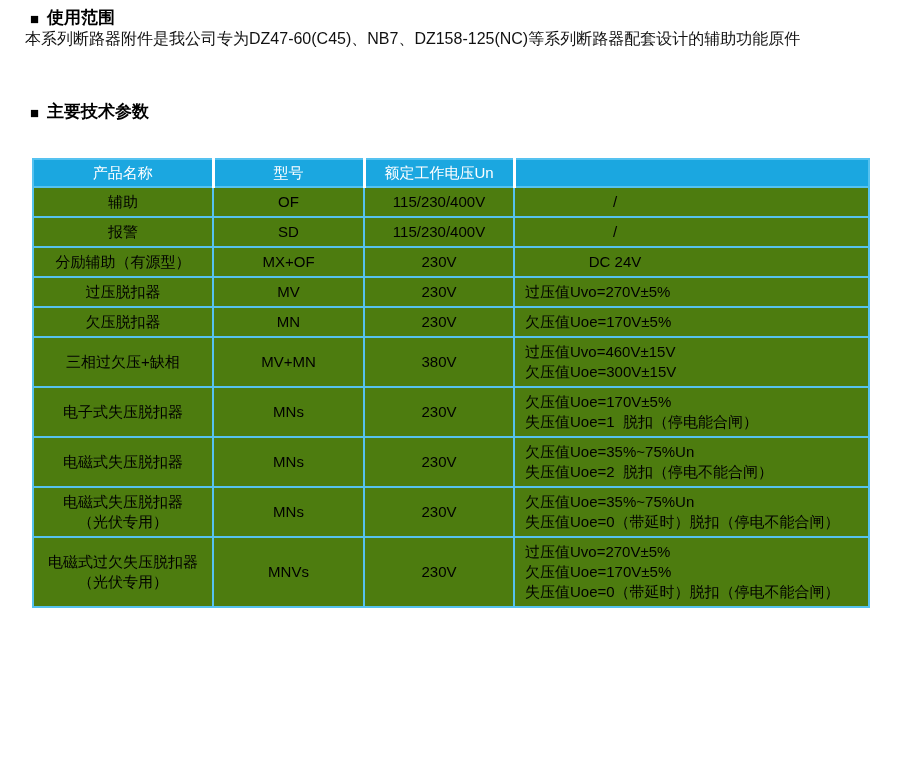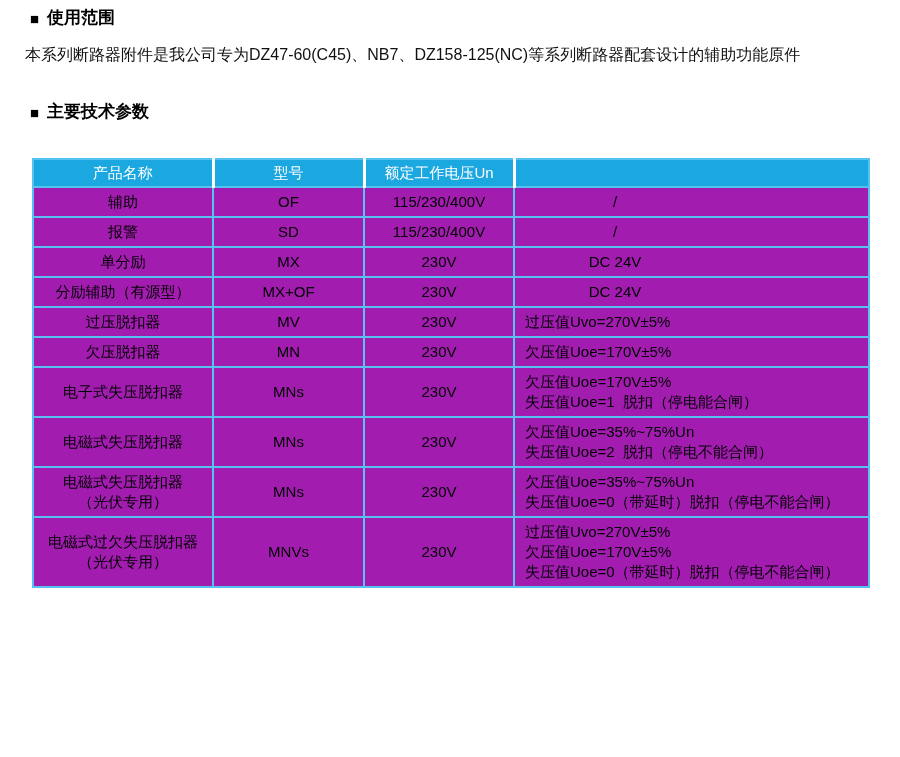--- a/index.html
+++ b/index.html
@@ -23,40 +23,40 @@
     font-size:17px;font-weight:bold;color:#000;
     display:flex;align-items:center;gap:8px;white-space:nowrap;
   }
   .section-heading .marker{
     font-size:15px;line-height:1;position:relative;top:1px;
   }
   #heading-usage{top:6px;}
   #heading-params{top:100px;}
 
   .intro{
-    position:absolute;left:25px;top:44px;width:860px;
+    position:absolute;left:25px;top:28px;width:860px;
     font-size:16px;line-height:22px;color:#111;margin:0;white-space:nowrap;
   }
 
   .table-wrap{position:absolute;left:32px;top:158px;width:836px;}
   table{
     border-collapse:collapse;table-layout:fixed;width:836px;
     border:2px solid var(--grid);
   }
   thead th{
     background:var(--header_bg);color:var(--header_text);
     font-size:15px;font-weight:normal;height:28px;
     border:none;border-left:3px solid #fff;
     text-align:center;vertical-align:middle;padding:0;
   }
   thead th:first-child{border-left:none;}
   tbody td{
     border:2px solid var(--grid);
     font-size:15px;line-height:20px;
-    padding:4px 2px;vertical-align:middle;background:#a21caf;
+    padding:4px 2px;vertical-align:middle;background:#4d7c0f;
   }
   td.c-name,td.c-model,td.c-voltage{text-align:center;}
   td.c-spec{text-align:left;padding-left:10px;white-space:pre-wrap;}
   .spec-short{display:inline-block;width:180px;text-align:center;}
   .spec-line{white-space:pre-wrap;}
 </style>
 </head>
 <body>
 
 <div class="page">
@@ -101,28 +101,20 @@
           <tr>
             <td class="c-name">
               <div>报警</div>
             </td>
             <td class="c-model">SD</td>
             <td class="c-voltage">115/230/400V</td>
             <td class="c-spec"><span class="spec-short">/</span></td>
           </tr>
           <tr>
             <td class="c-name">
-              <div>单分励</div>
-            </td>
-            <td class="c-model">MX</td>
-            <td class="c-voltage">230V</td>
-            <td class="c-spec"><span class="spec-short">DC 24V</span></td>
-          </tr>
-          <tr>
-            <td class="c-name">
               <div>分励辅助（有源型）</div>
             </td>
             <td class="c-model">MX+OF</td>
             <td class="c-voltage">230V</td>
             <td class="c-spec"><span class="spec-short">DC 24V</span></td>
           </tr>
           <tr>
             <td class="c-name">
               <div>过压脱扣器</div>
             </td>
@@ -130,20 +122,28 @@
             <td class="c-voltage">230V</td>
             <td class="c-spec"><div class="spec-line">过压值Uvo=270V±5%</div></td>
           </tr>
           <tr>
             <td class="c-name">
               <div>欠压脱扣器</div>
             </td>
             <td class="c-model">MN</td>
             <td class="c-voltage">230V</td>
             <td class="c-spec"><div class="spec-line">欠压值Uoe=170V±5%</div></td>
+          </tr>
+          <tr>
+            <td class="c-name">
+              <div>三相过欠压+缺相</div>
+            </td>
+            <td class="c-model">MV+MN</td>
+            <td class="c-voltage">380V</td>
+            <td class="c-spec"><div class="spec-line">过压值Uvo=460V±15V</div><div class="spec-line">欠压值Uoe=300V±15V</div></td>
           </tr>
           <tr>
             <td class="c-name">
               <div>电子式失压脱扣器</div>
             </td>
             <td class="c-model">MNs</td>
             <td class="c-voltage">230V</td>
             <td class="c-spec"><div class="spec-line">欠压值Uoe=170V±5%</div><div class="spec-line">失压值Uoe=1  脱扣（停电能合闸）</div></td>
           </tr>
           <tr>

